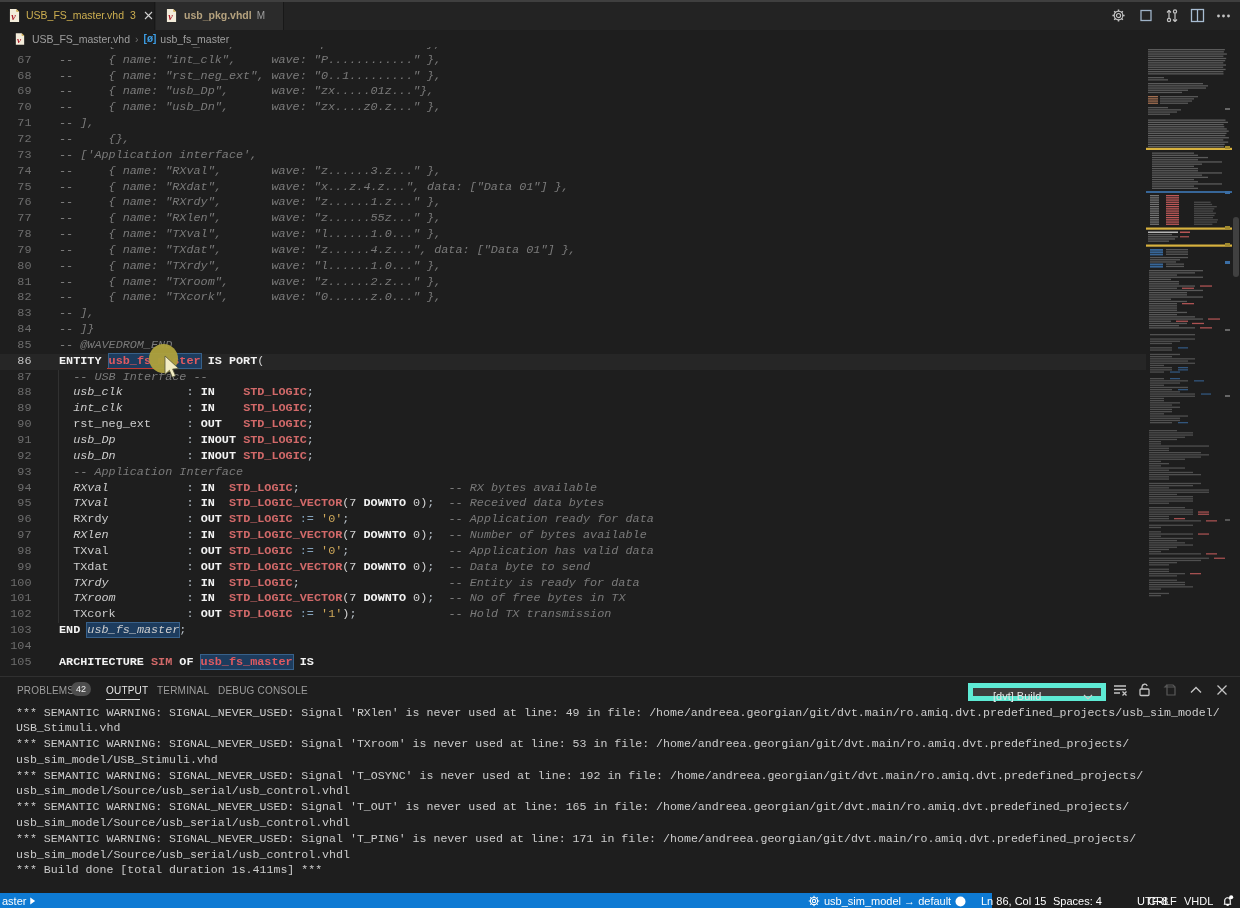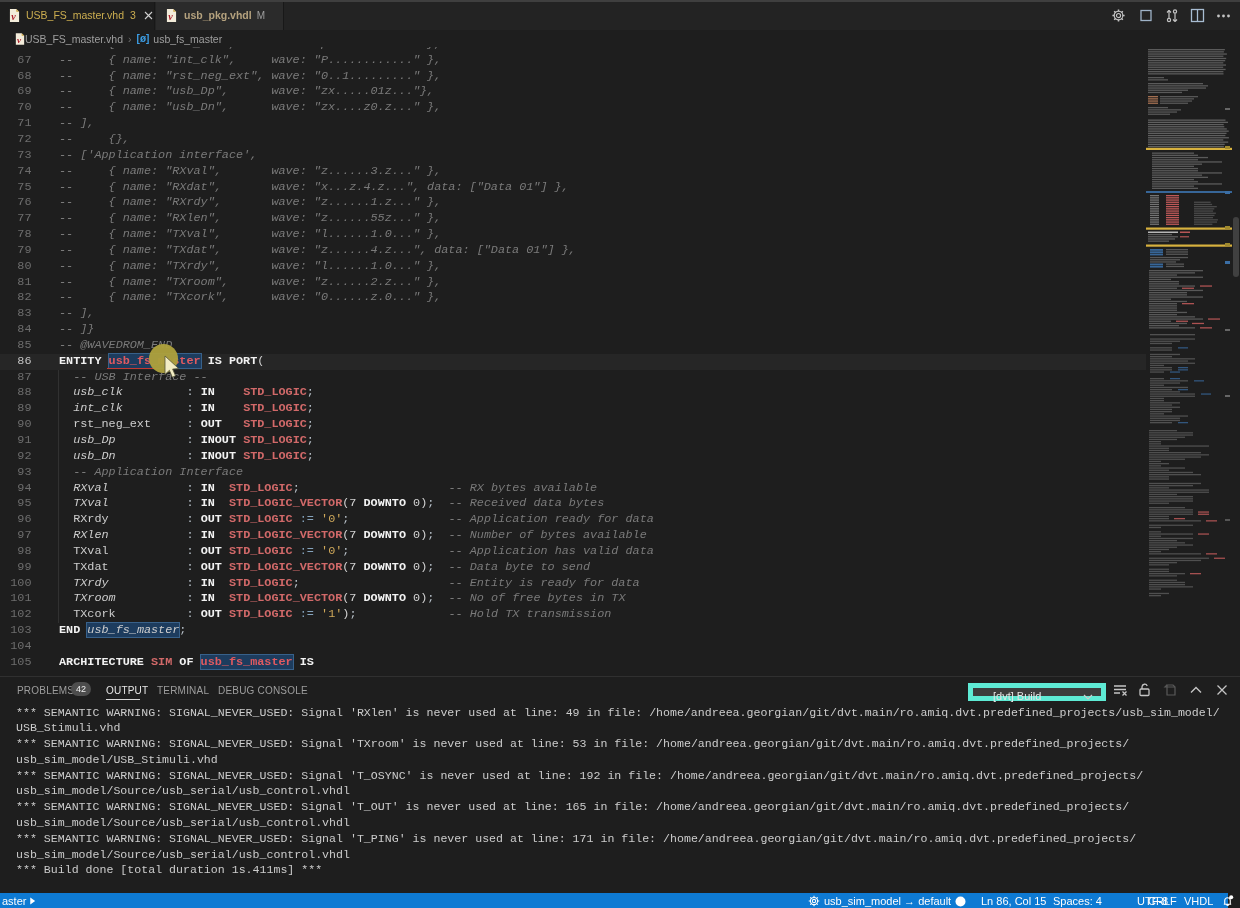--- a/index.html
+++ b/index.html
@@ -54,21 +54,21 @@
 #badge { position:absolute; left:71px; top:5px; width:20px; height:13.5px; border-radius:8px;
   background:#4d4d4d; color:#efefef; font-size:9px; text-align:center; line-height:14px; }
 #pout { position:absolute; left:16px; top:27.5px; font:11.6px/15.8px "Liberation Mono",monospace;
   color:#cccccc; white-space:pre; }
 #pout .u { }
 #dropdown { position:absolute; left:968px; top:6px; width:138px; height:18px; background:#3c3c3c;
   border:5px solid #5eead4; color:#e4e4e4; font-size:11px; line-height:16px; padding-left:20px; }
 .picon { position:absolute; top:5px; }
 
 
-#status { position:absolute; left:0; top:893px; width:1228px; height:15px; background:#0e7ad3;
+#status { position:absolute; left:0; top:893px; width:992px; height:15px; background:#0e7ad3;
   color:#fdfdfd; font-size:11px; }
 #status span { position:absolute; top:1.5px; white-space:nowrap; }
 
 .eicon { position:absolute; top:8px; }
 </style></head>
 <body>
 <div id="root">
 
 <div style="position:absolute;left:0;top:0;width:1240px;height:1.5px;background:#3f3f3f;z-index:9"></div>
 <div id="tabbar">
@@ -126,21 +126,21 @@
 </svg>
 
 </div>
 
 <div id="crumbs">
   <svg width="10" height="12" viewBox="0 0 12 14" style="margin-left:15px; flex:0 0 auto">
     <path d="M1 0 h7 l3 3 v11 h-10 z" fill="#f3ecda"></path>
     <path d="M8 0 l3 3 h-3 z" fill="#caa443"></path>
     <text x="2.4" y="11.5" font-size="11" font-style="italic" font-weight="bold" fill="#ab1f2b" font-family="Liberation Serif,serif">v</text>
   </svg>
-  <span style="">USB_FS_master.vhd</span>
+  <span style="margin-left:7px">USB_FS_master.vhd</span>
   <span style="margin:0 5px; color:#6f6f6f">›</span>
   <span style="color:#3da0e8; font-size:10px; font-weight:bold">[ø]</span>
   <span style="margin-left:4px">usb_fs_master</span>
 </div>
 
 <div id="editor">
   <div id="curline"></div>
   <div id="indent"></div>
   <pre id="gutter"><span class="g">66</span>
 <span class="g">67</span>

